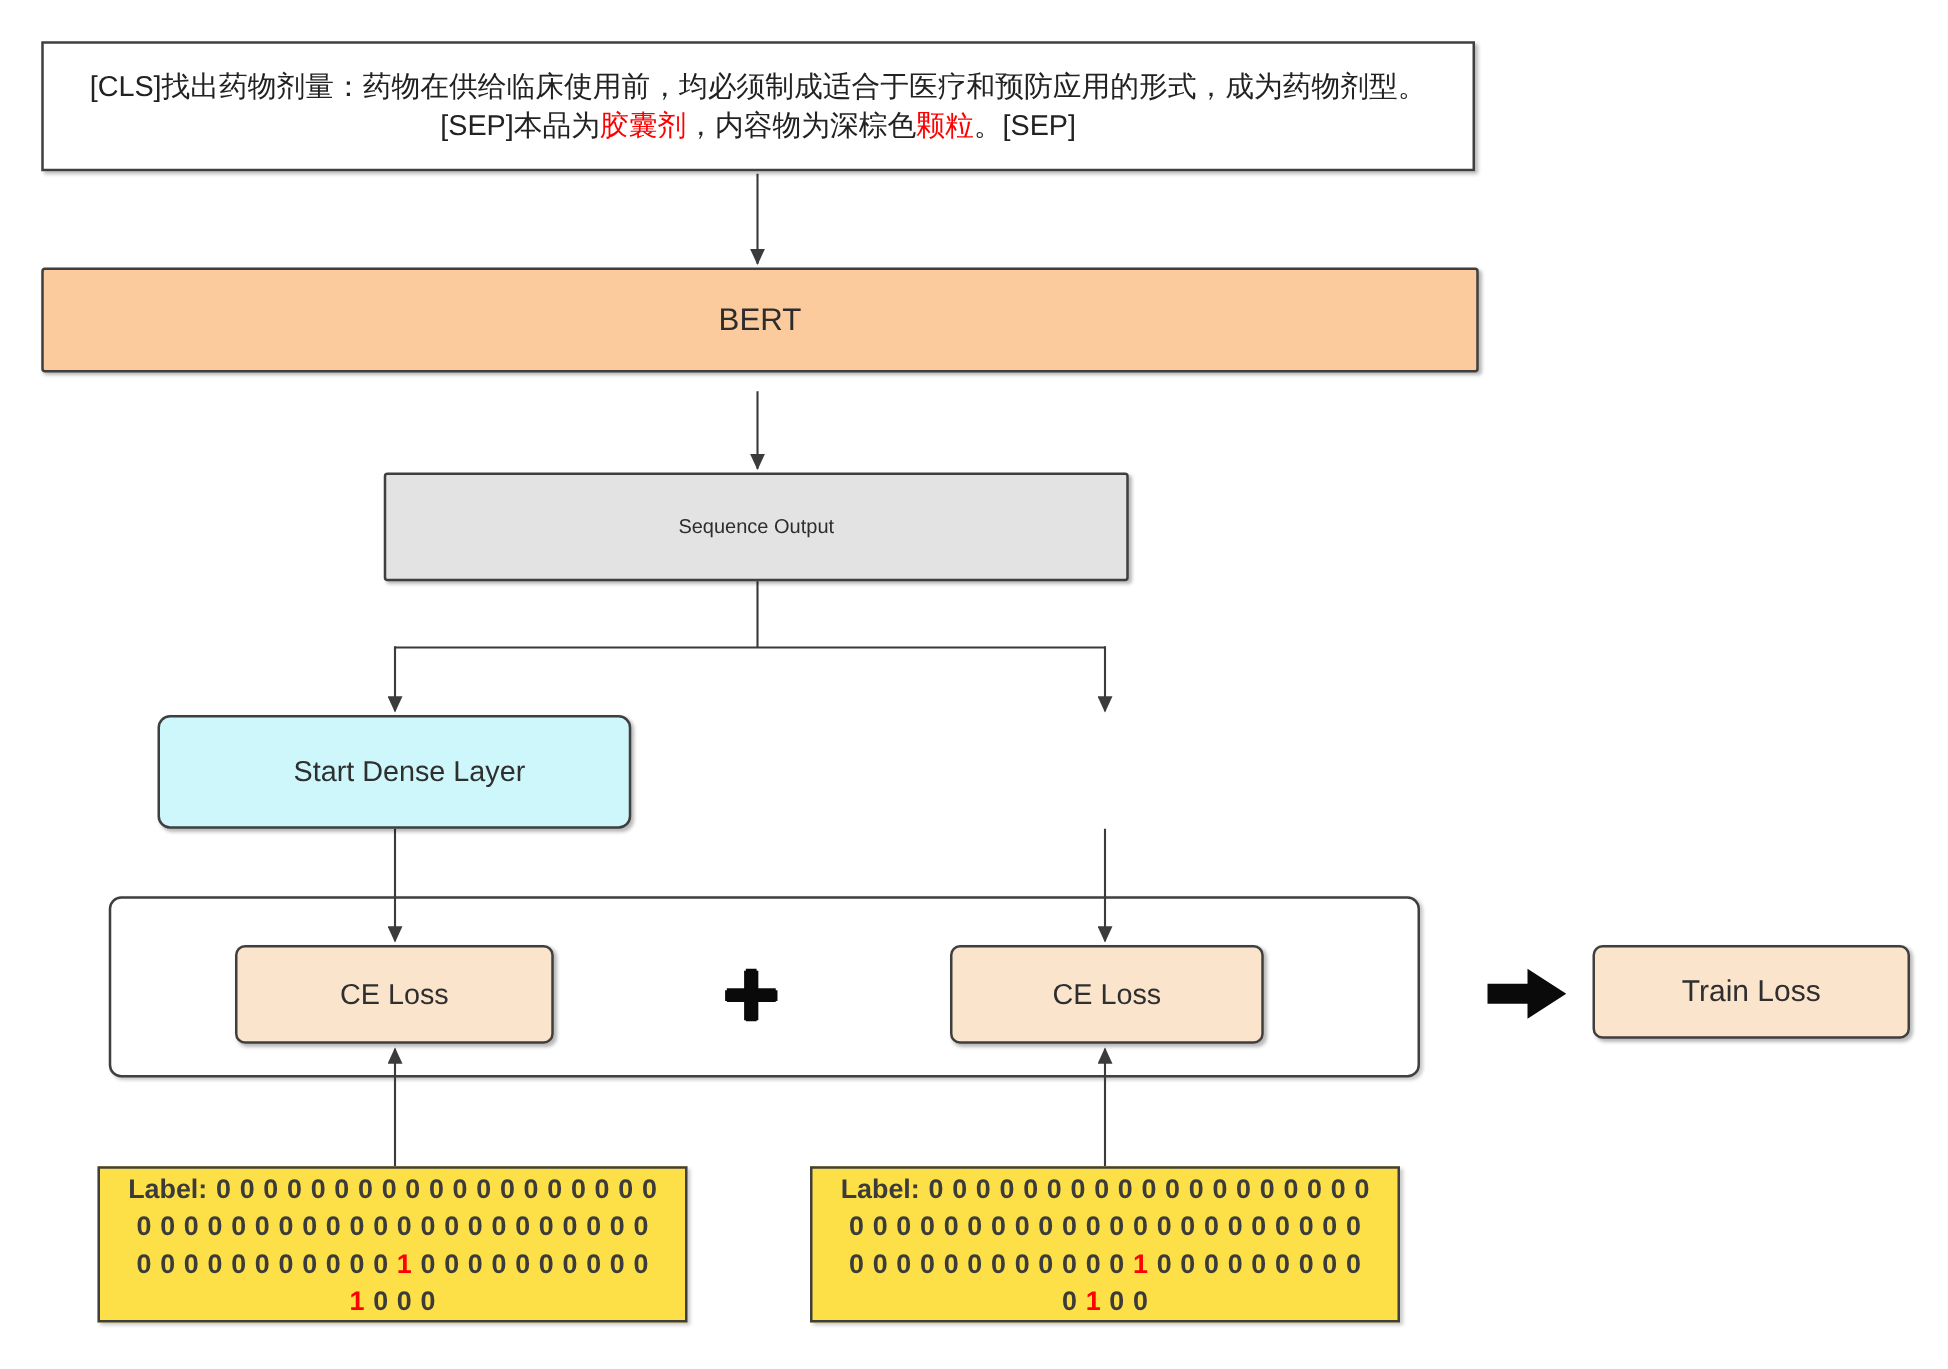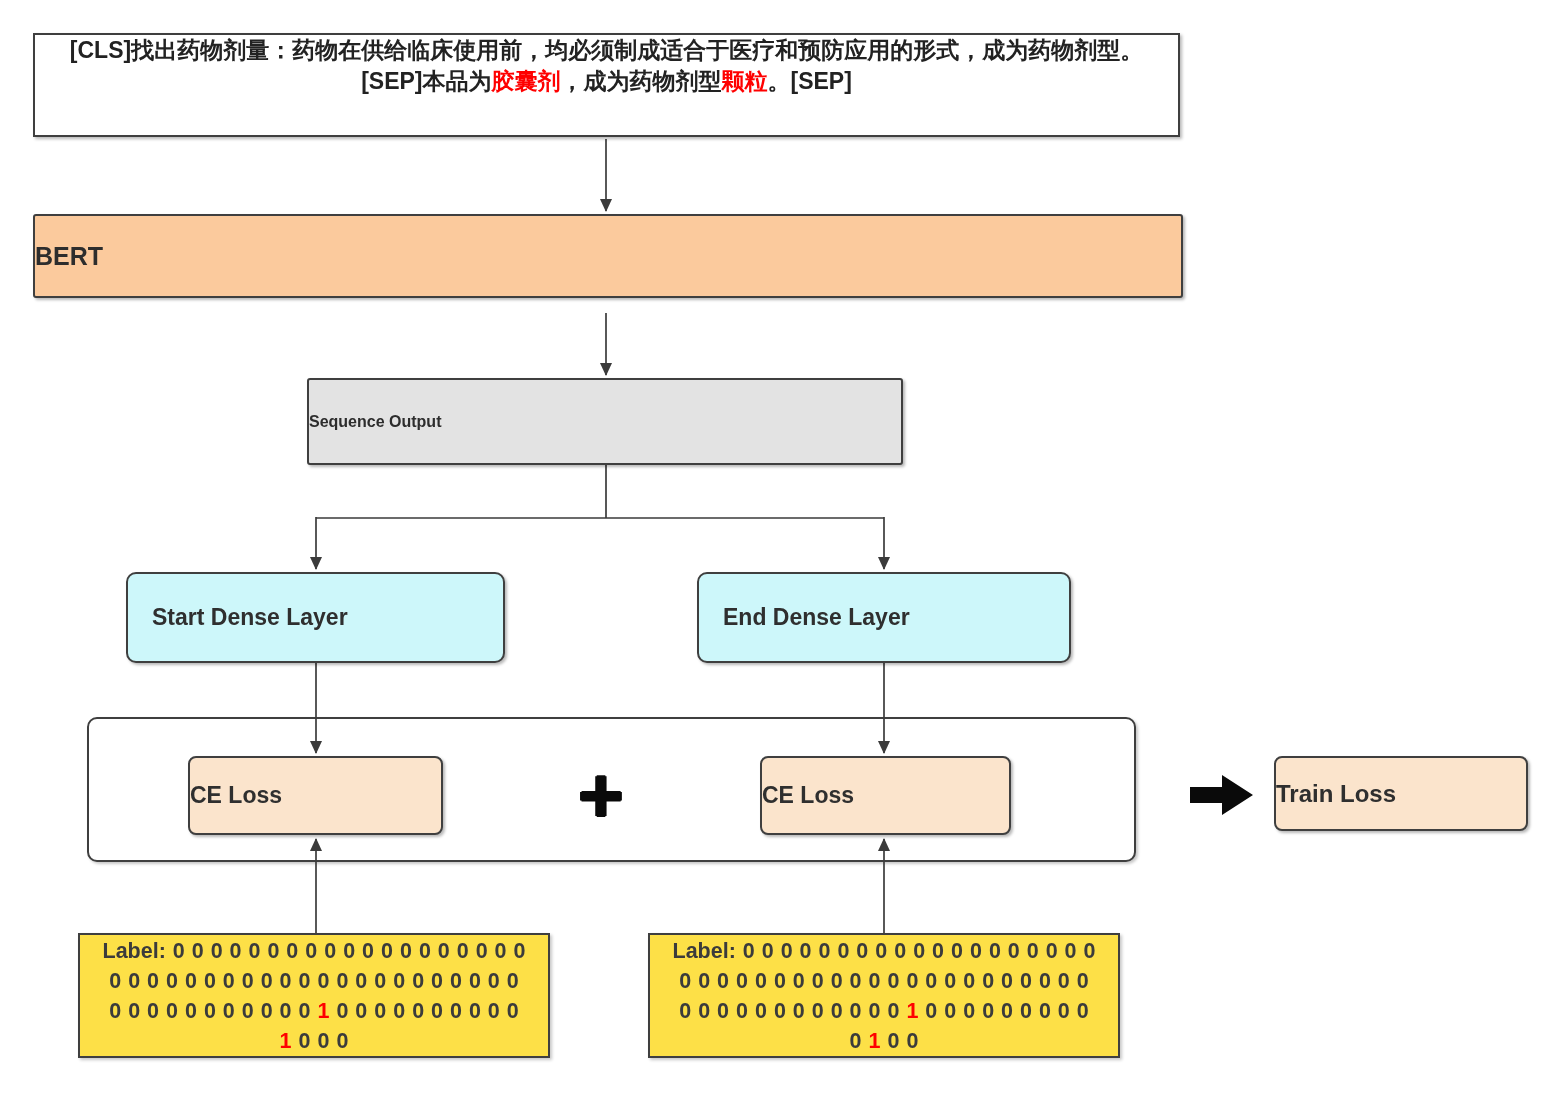--- a/index.html
+++ b/index.html
@@ -5,22 +5,22 @@
   html,body { margin:0; padding:0; background:#ffffff; }
   #canvas {
     position:relative; width:1558px; height:1095px;
     background:#ffffff; overflow:hidden;
     font-family:"Liberation Sans", sans-serif;
     color:#2f2f2f;
   }
   .box {
     position:absolute; box-sizing:border-box;
     border:2px solid var(--border);
-    display:flex; align-items:center; justify-content:flex-start;
-    font-weight:bold; text-align:center;
+    display:flex; align-items:center; justify-content:center;
+    font-weight:normal; text-align:center;
     box-shadow:2px 2px 3px rgba(0,0,0,0.28);
     z-index:3;
   }
   .white  { background:#ffffff; }
   .orange { background:var(--bert_fill); }
   .gray   { background:var(--sequence_fill); }
   .cyan   { background:var(--dense_fill); border-radius:10px;padding-left:24px; }
   .peach  { background:var(--loss_fill); border-radius:8px; }
   .red    { color:var(--red_text); }
 
@@ -79,36 +79,33 @@
     <line x1="884" y1="663" x2="884" y2="753" stroke="#3b3b3b" stroke-width="1.7" marker-end="url(#ah)"></line>
 
     <line x1="316" y1="933" x2="316" y2="839" stroke="#3b3b3b" stroke-width="1.7" marker-end="url(#ah)"></line>
     <line x1="884" y1="933" x2="884" y2="839" stroke="#3b3b3b" stroke-width="1.7" marker-end="url(#ah)"></line>
 
     <polygon points="1190,787 1222,787 1222,775 1253,795 1222,815 1222,803 1190,803" fill="#0a0a0a"></polygon>
   </svg>
 
   <div class="box white" id="input-box">
     <div class="label-line"><span>[CLS]找出药物剂量：药物在供给临床使用前，均必须制成适合于医疗和预防应用的形式，成为药物剂型。</span></div>
-    <div class="label-line"><span>[SEP]本品为</span><span class="red">胶囊剂</span><span>，成为药物剂型</span><span class="red">颗粒</span><span>。[SEP]</span></div>
+    <div class="label-line"><span>[SEP]本品为</span><span class="red">胶囊剂</span><span>，内容物为深棕色</span><span class="red">颗粒</span><span>。[SEP]</span></div>
   </div>
 
   <div class="box orange" id="bert-box">
     <span>BERT</span>
   </div>
 
   <div class="box gray" id="seq-box">
     <span>Sequence Output</span>
   </div>
 
   <div class="box cyan" id="start-dense">
     <span>Start Dense Layer</span>
-  </div>
-  <div class="box cyan" id="end-dense">
-    <span>End Dense Layer</span>
   </div>
 
   <div class="box white" id="loss-container"></div>
   <div class="box peach" id="ce-left">
     <span>CE Loss</span>
   </div>
   <div id="plus-op">+</div>
   <div class="box peach" id="ce-right">
     <span>CE Loss</span>
   </div>

